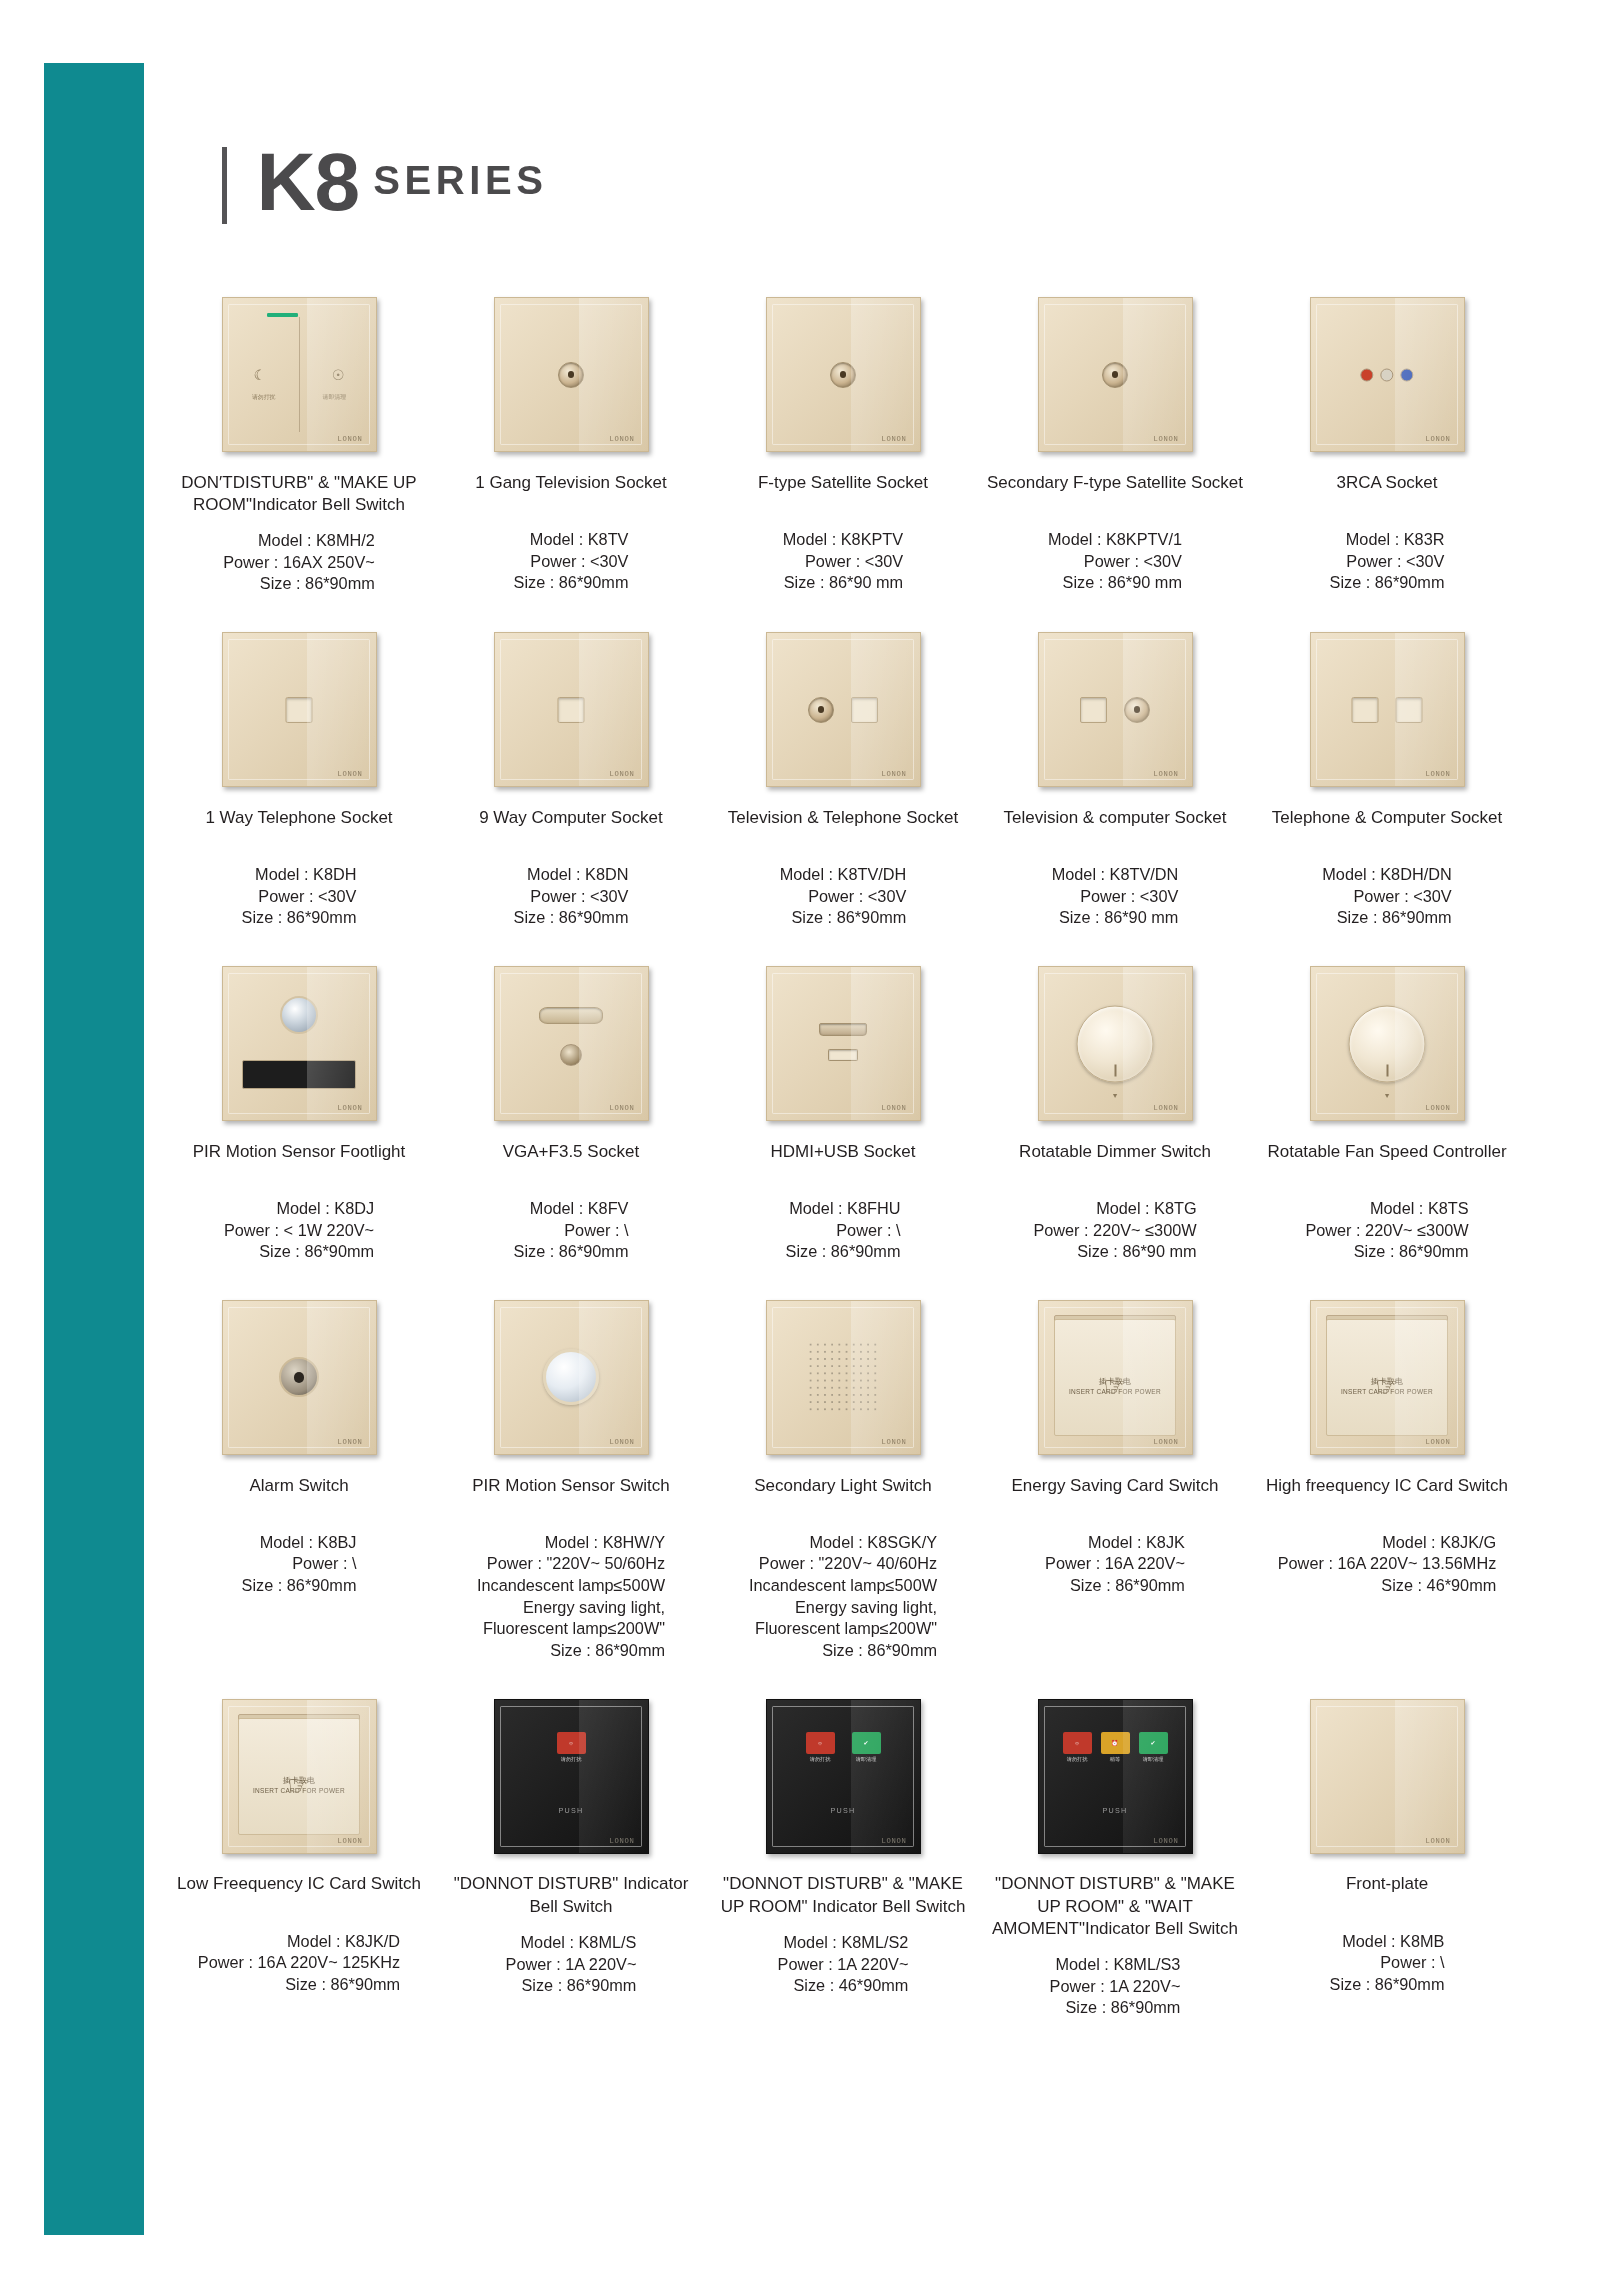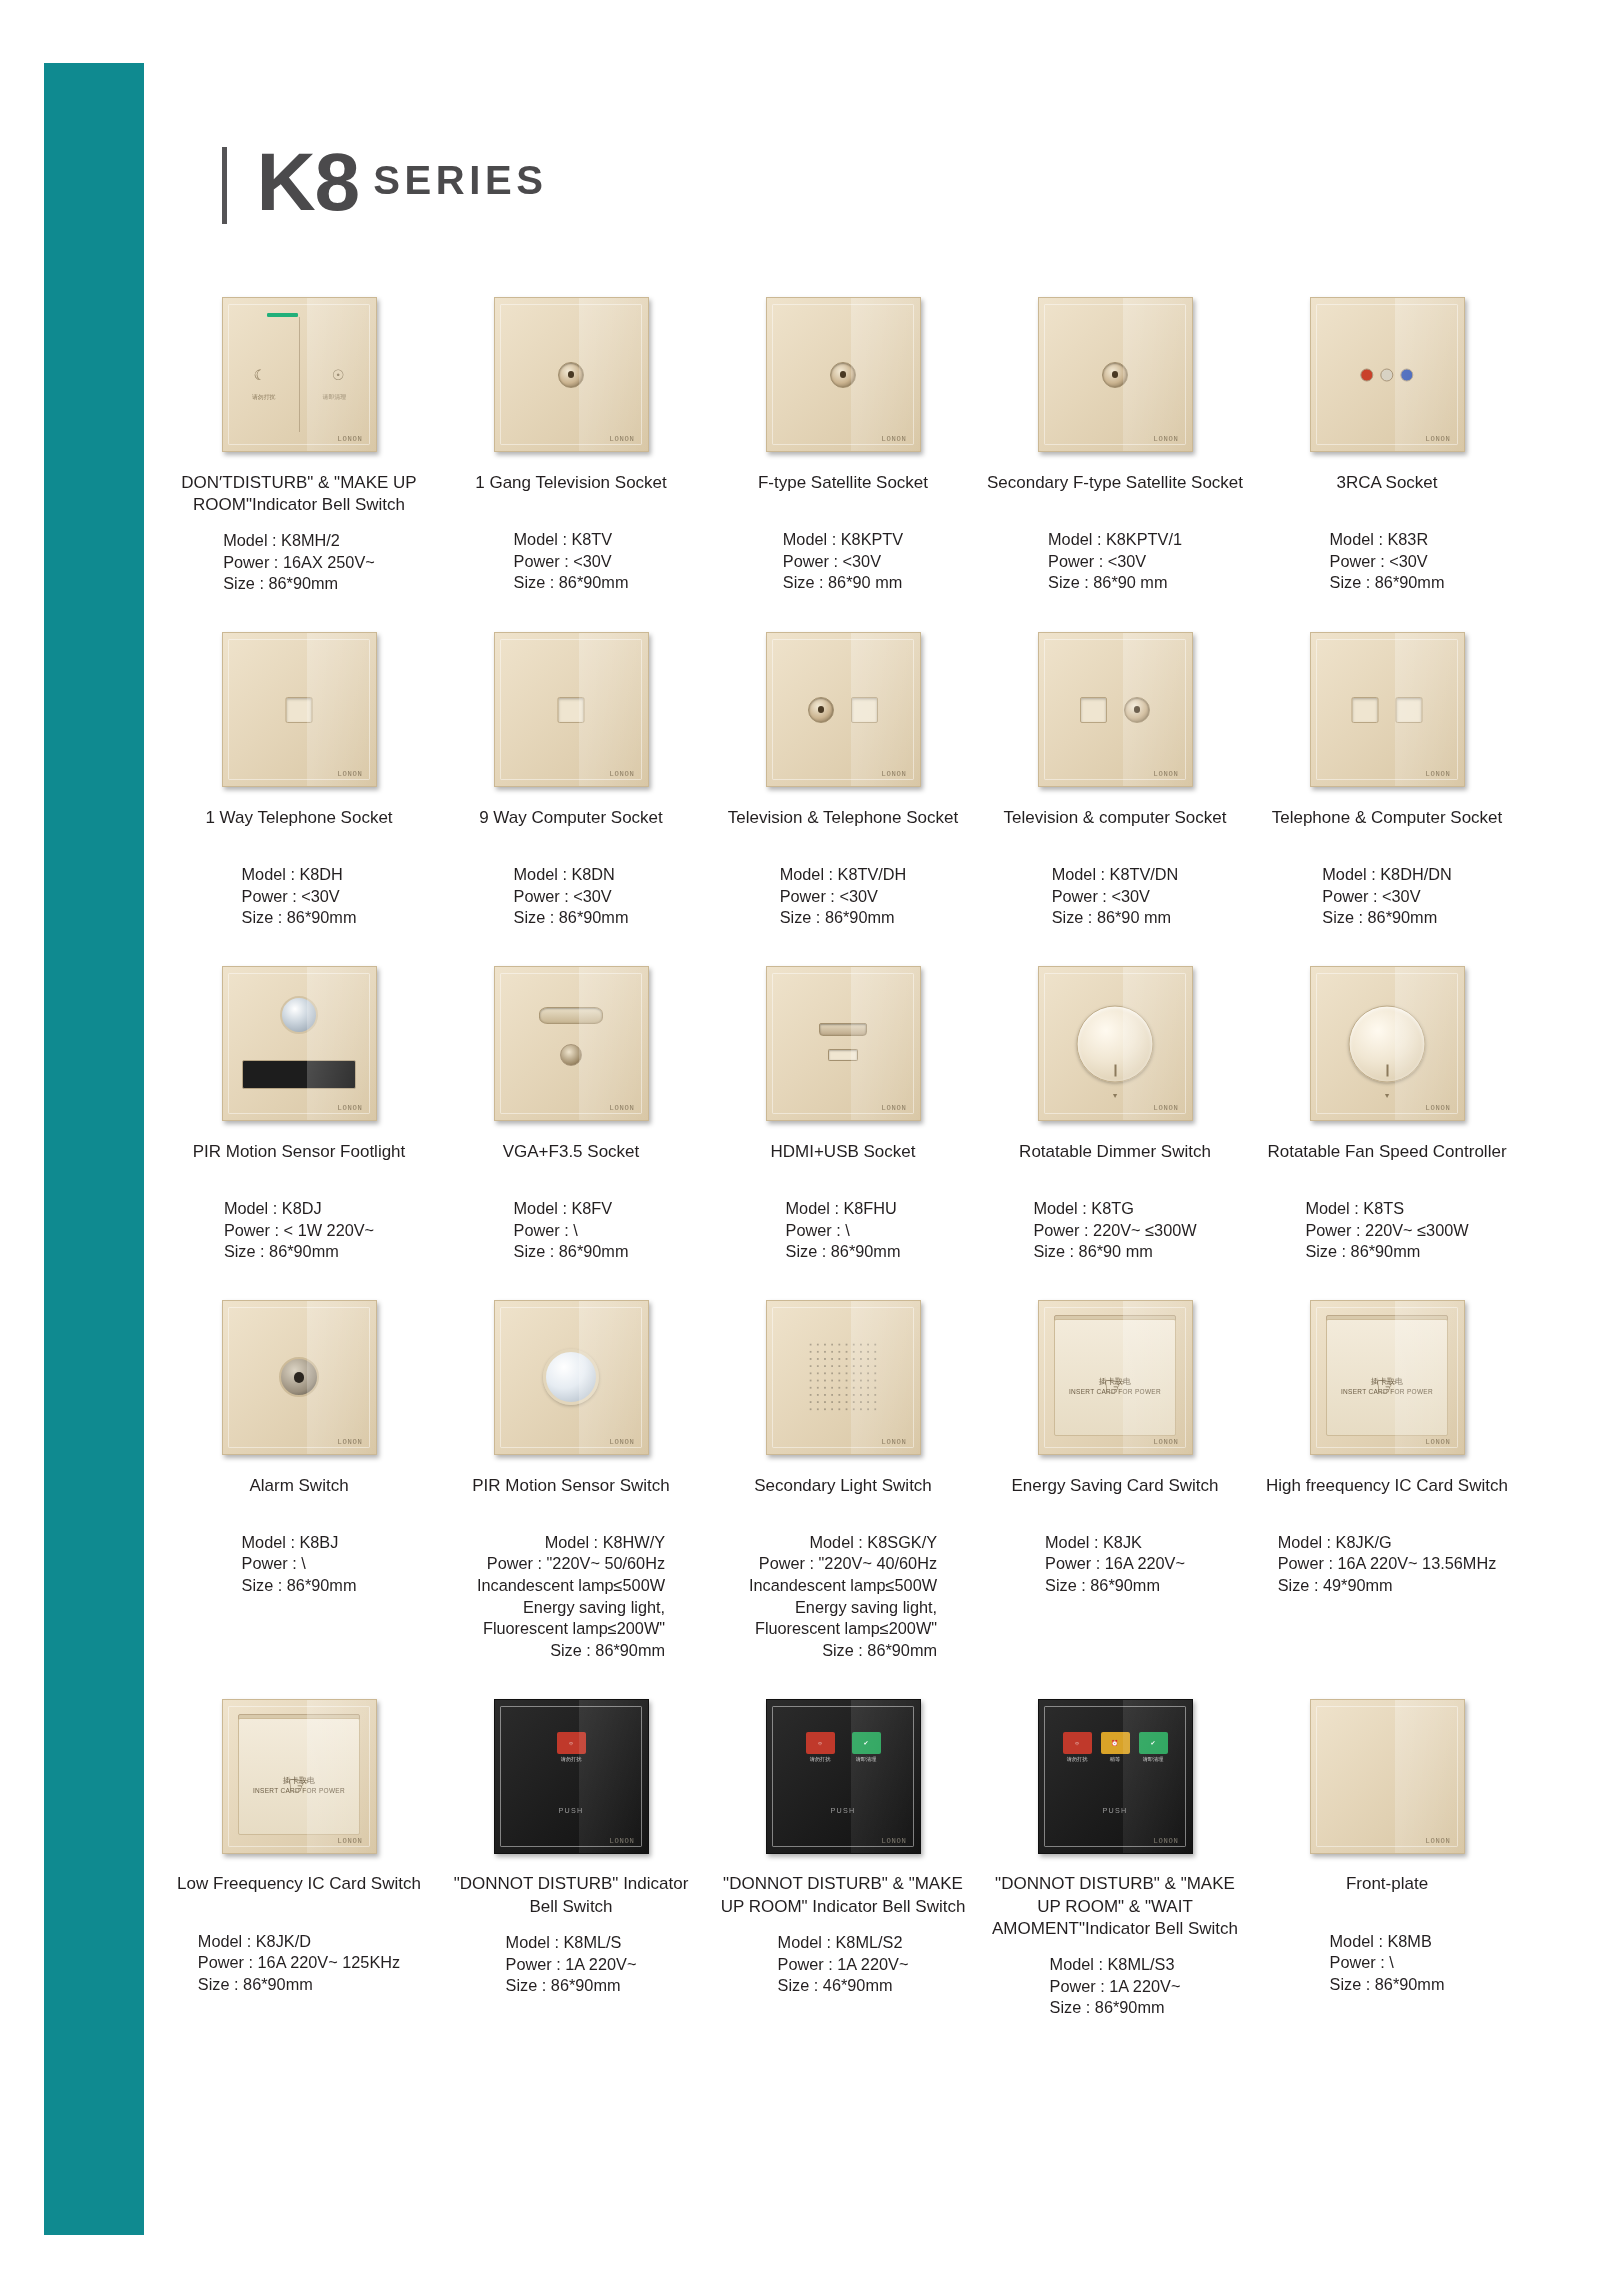--- a/index.html
+++ b/index.html
@@ -249,21 +249,21 @@
     font-size: 17px;
     line-height: 1.3;
     text-align: center;
     color: #231f20;
     min-height: 43px;
   }
   .specs {
     margin-top: 14.3px;
     font-size: 16.3px;
     line-height: 1.33;
-    text-align: left;
+    text-align: right;
     color: #231f20;
     white-space: pre-line;
   }
   .specs.left {
     text-align: right;
   }
   .row-1 .cell { padding-bottom: 0; }
   .row-gap-1 { height: 37px; }
 </style>
 </head>
@@ -578,21 +578,21 @@
                  <div class="card-text">
                    <span class="cn">插卡取电</span>INSERT CARD FOR POWER
                  </div>
                </div>
           <div class="gloss"></div>
           <div class="brand">LONON</div>
         </div>
         <div class="title">High freequency IC Card Switch</div>
         <div class="specs">Model : K8JK/G
 Power : 16A 220V~ 13.56MHz
-Size : 49*90mm</div>
+Size : 46*90mm</div>
       </div>
     </div>
     <div class="row-gap-1"></div>
     <div class="row row-5">
       <div class="cell">
         <div class="prod-img">
           <div class="bezel"></div>
           <div class="card-slot-lip"></div>
                <div class="card-slot-body">
                  <div class="hand">☞</div>

